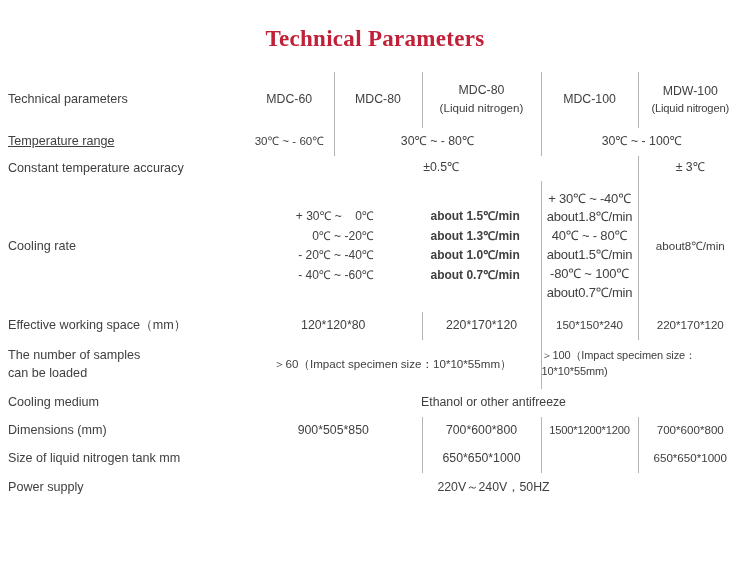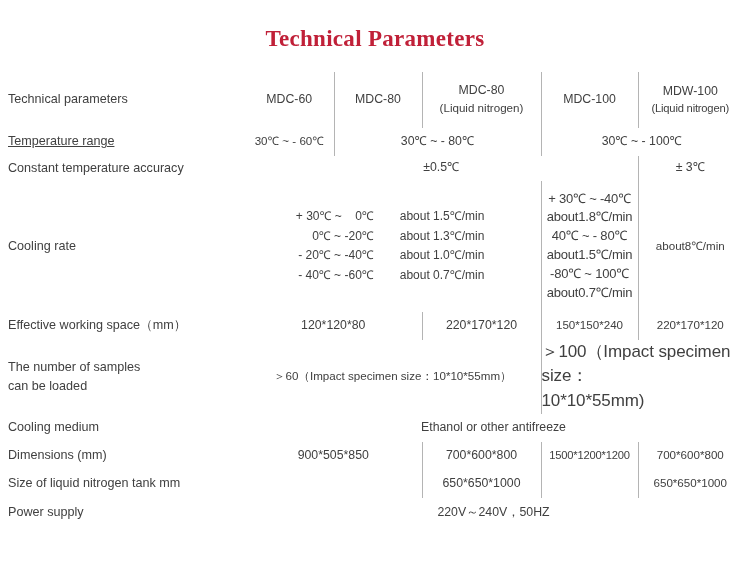--- a/index.html
+++ b/index.html
@@ -82,35 +82,36 @@
     font-size: 12px;
   }
   .rate-range {
     width: 108px;
     text-align: right;
     padding-right: 26px;
     white-space: pre;
   }
   .rate-value {
     width: 120px;
-    text-align: left;
+    text-align: right;
     white-space: pre;
+    font-weight: bold;
   }
   .stack {
     text-align: center;
     padding-left: 5px;
     font-size: 13px;
     line-height: 1.52;
     letter-spacing: -0.2px;
   }
   .two-line {
     text-align: left;
     padding-left: 4px;
     line-height: 1.62;
-    font-size: 17px;
+    font-size: 11px;
     letter-spacing: -0.1px;
   }
   .lbl-two {
     line-height: 1.72;
   }
   .nowrap { white-space: nowrap; }
 </style>
 </head>
 <body>
 

